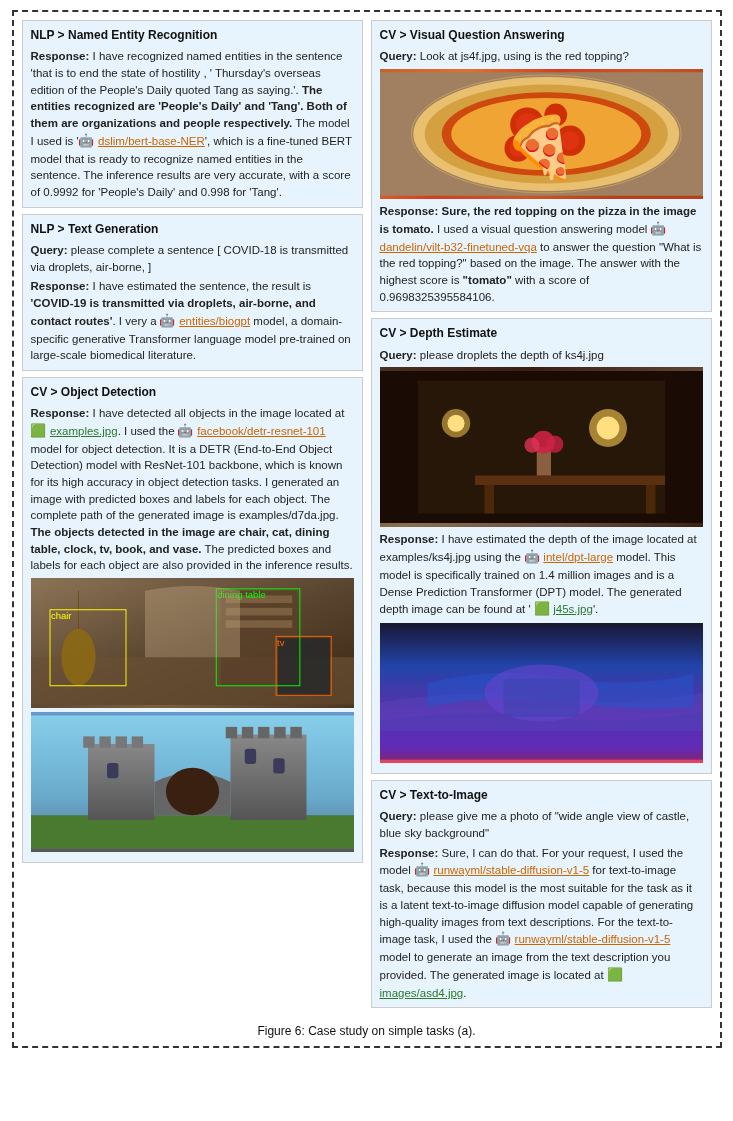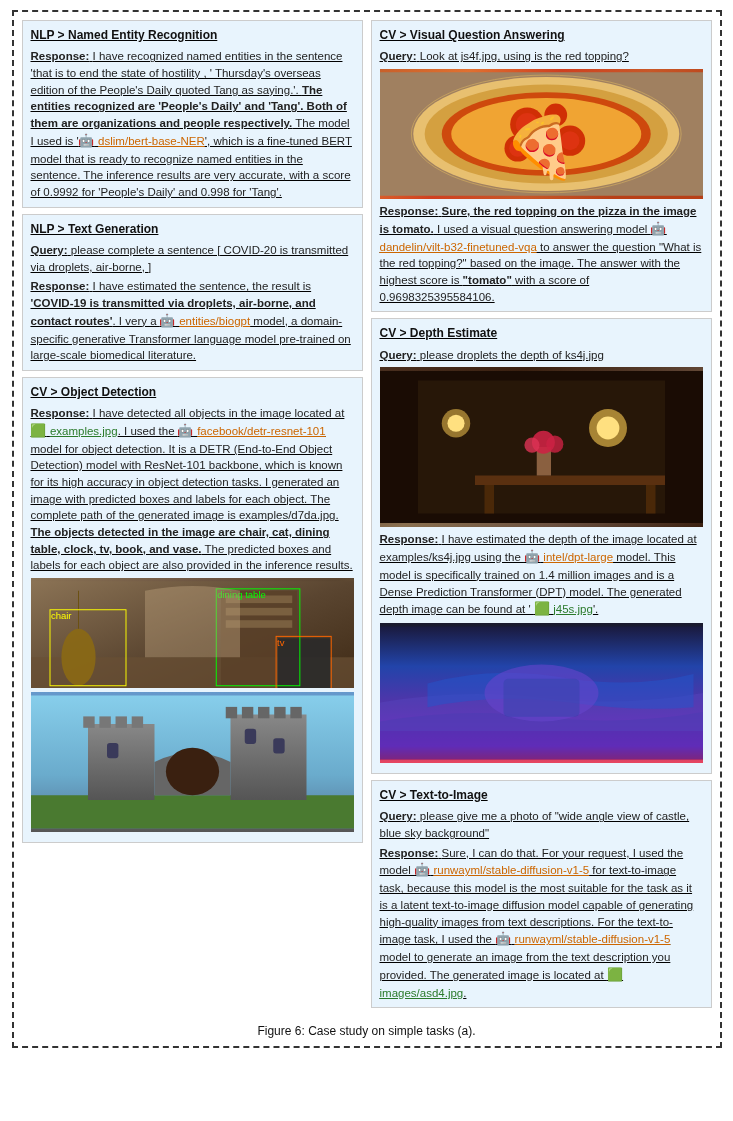--- a/index.html
+++ b/index.html
@@ -15,21 +15,20 @@
     }
     .outer-container {
       width: 710px;
       border: 2px dashed #333;
       padding: 8px;
       background: #fff;
     }
     .two-col {
       display: flex;
       gap: 8px;
-      text-decoration: underline;
     }
     .col {
       flex: 1;
       display: flex;
       flex-direction: column;
       gap: 6px;
     }
     .panel {
       background: #e8f4fd;
       border: 1px solid #ccc;
@@ -73,21 +72,21 @@
     }
     .pizza-img::after {
       content: "🍕";
       font-size: 60px;
       position: absolute;
       top: 35px;
       left: 50%;
       transform: translateX(-50%);
     }
     .room-img {
-      height: 110px;
+      height: 130px;
       background: linear-gradient(160deg, #8B7355 0%, #6B5340 30%, #5a4530 50%, #7a6040 70%, #4a3520 100%);
     }
     .castle-img {
       height: 140px;
       background: linear-gradient(180deg, #6699cc 0%, #5588bb 30%, #888 50%, #777 80%, #555 100%);
     }
     .room-dark-img {
       height: 160px;
       background: linear-gradient(160deg, #4a3020 0%, #3a2010 20%, #5a4030 40%, #8a7050 60%, #6a5040 80%, #3a2010 100%);
     }
@@ -118,21 +117,21 @@
         <div class="response-block">
           <span class="label bold">Response:</span>
           <span>I have recognized named entities in the sentence 'that is to end the state of hostility , ' Thursday's overseas edition of the People's Daily quoted Tang as saying.'. </span><span class="bold">The entities recognized are 'People's Daily' and 'Tang'. Both of them are organizations and people respectively.</span><span> The model I used is '</span><span class="emoji">🤖</span> <a class="link-orange">dslim/bert-base-NER</a><span>', which is a fine-tuned BERT model that is ready to recognize named entities in the sentence. The inference results are very accurate, with a score of 0.9992 for 'People's Daily' and 0.998 for 'Tang'.</span>
         </div>
       </div>
 
       <div class="panel">
         <div class="panel-title">NLP &gt; Text Generation</div>
         <div class="query-line">
           <span class="label bold">Query:</span>
-          <span>please complete a sentence [ COVID-20 is transmitted via droplets, air-borne, ]</span>
+          <span>please complete a sentence [ COVID-18 is transmitted via droplets, air-borne, ]</span>
         </div>
         <div class="response-block">
           <span class="label bold">Response:</span>
           <span>I have estimated the sentence, the result is </span><span class="bold">'COVID-19 is transmitted via droplets, air-borne, and contact routes'</span><span>. I very a </span><span class="emoji">🤖</span> <a class="link-orange">entities/biogpt</a><span> model, a domain-specific generative Transformer language model pre-trained on large-scale biomedical literature.</span>
         </div>
       </div>
 
       <div class="panel">
         <div class="panel-title">CV &gt; Object Detection</div>
         <div class="response-block">

